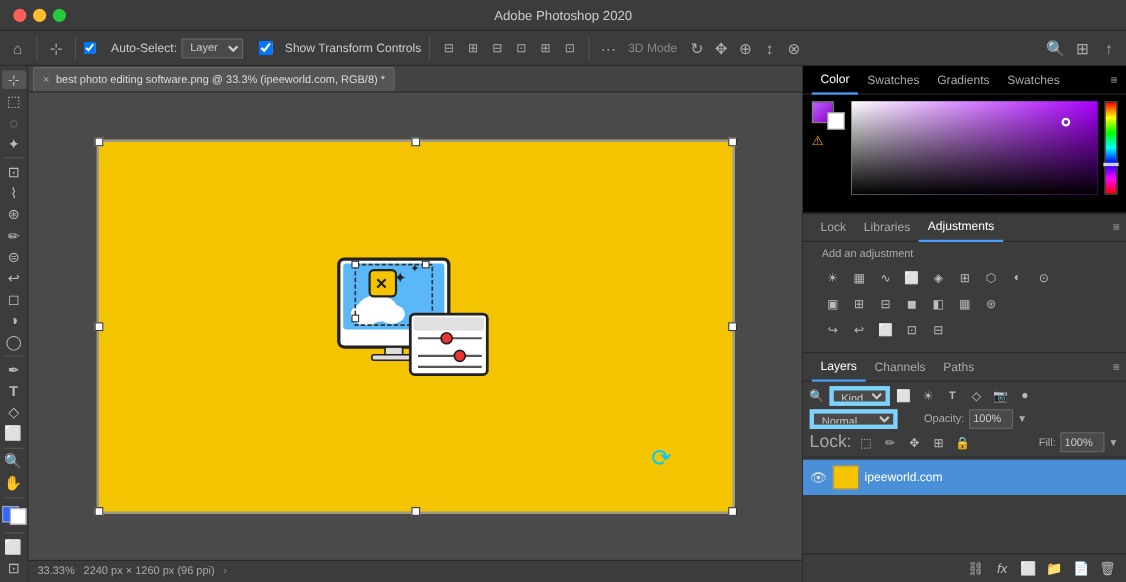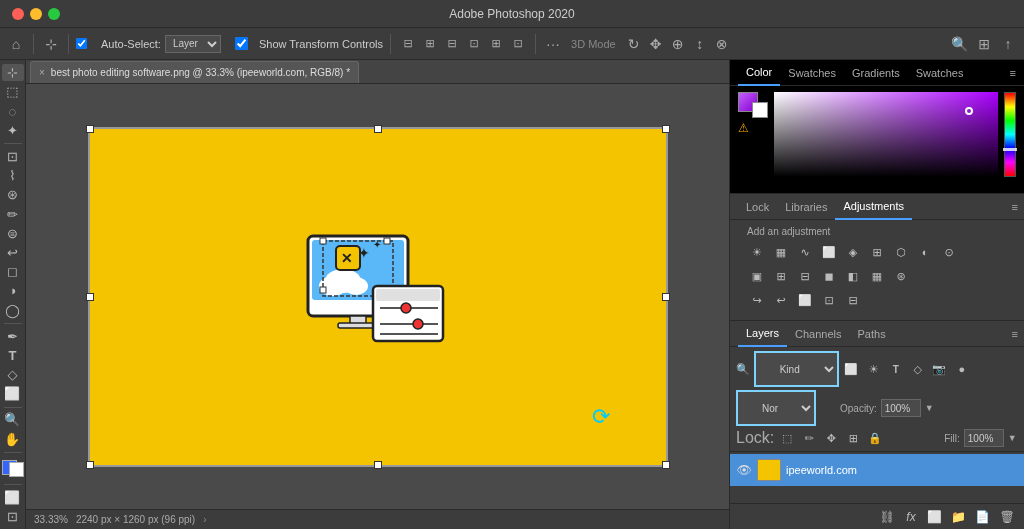--- a/index.html
+++ b/index.html
@@ -303,25 +303,25 @@
       gap: 3px;
       border-bottom: 1px solid #2a2a2a;
     }
     .layers-row {
       display: flex;
       align-items: center;
       gap: 4px;
     }
     .layers-select {
       background: #4a4a4a;
-      border: 2px solid #7dd3fc;
+      border: 4px solid #7dd3fc;
       color: #ccc;
       font-size: 10px;
-      padding: 1px 20px;
-      height: 36px;
+      padding: 1px 3px;
+      height: 18px;
     }
     .layers-icon-btn {
       width: 18px; height: 18px;
       display: flex; align-items: center; justify-content: center;
       color: #bbb; font-size: 11px; cursor: pointer;
     }
     .lock-label { color: #aaa; font-size: 16px; }
     .fill-label { color: #aaa; font-size: 10px; padding-left: 48px; }
     .pct-label { color: #aaa; font-size: 10px; }
     .pct-input {

